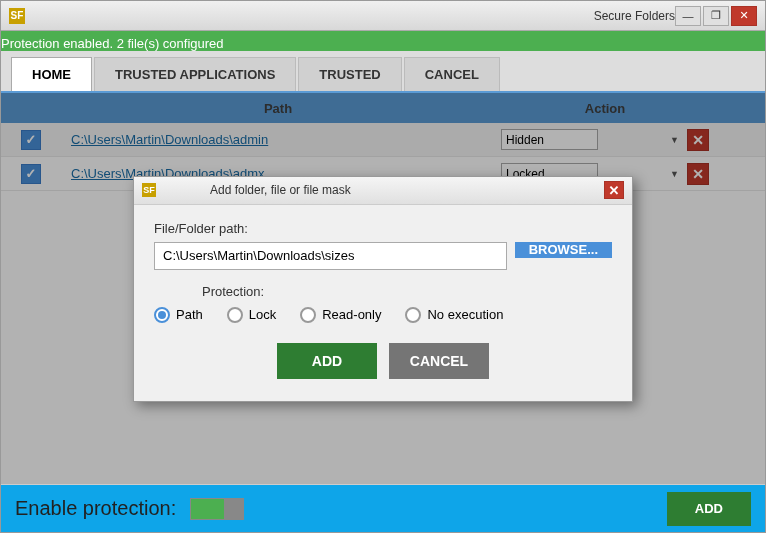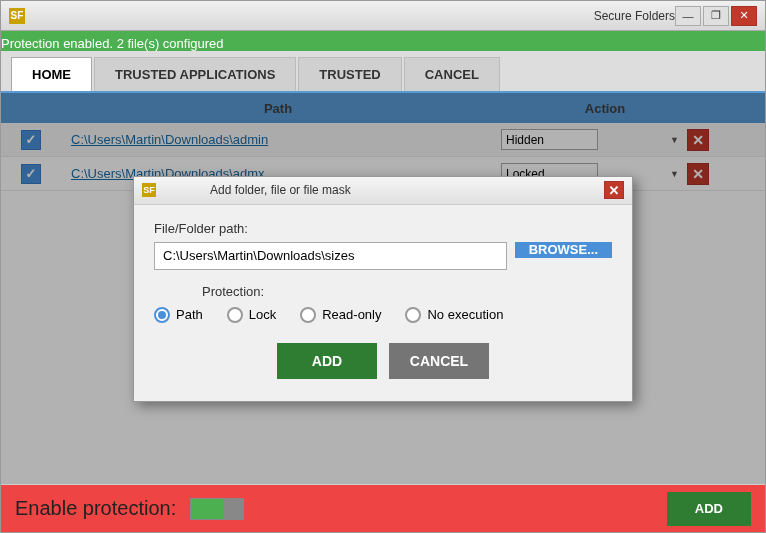--- a/index.html
+++ b/index.html
@@ -218,21 +218,21 @@
       cursor: pointer;
       color: white;
       font-size: 14px;
       font-weight: bold;
       flex-shrink: 0;
     }
 
     
     .bottom-bar {
       height: 48px;
-      background: #ef4444;
+      background: #0ea5e9;
       border-top: 1px solid #ccc;
       display: flex;
       align-items: center;
       padding: 0 14px;
       flex-shrink: 0;
       gap: 14px;
     }
     .bottom-label {
       font-size: 20px;
       color: #222;

